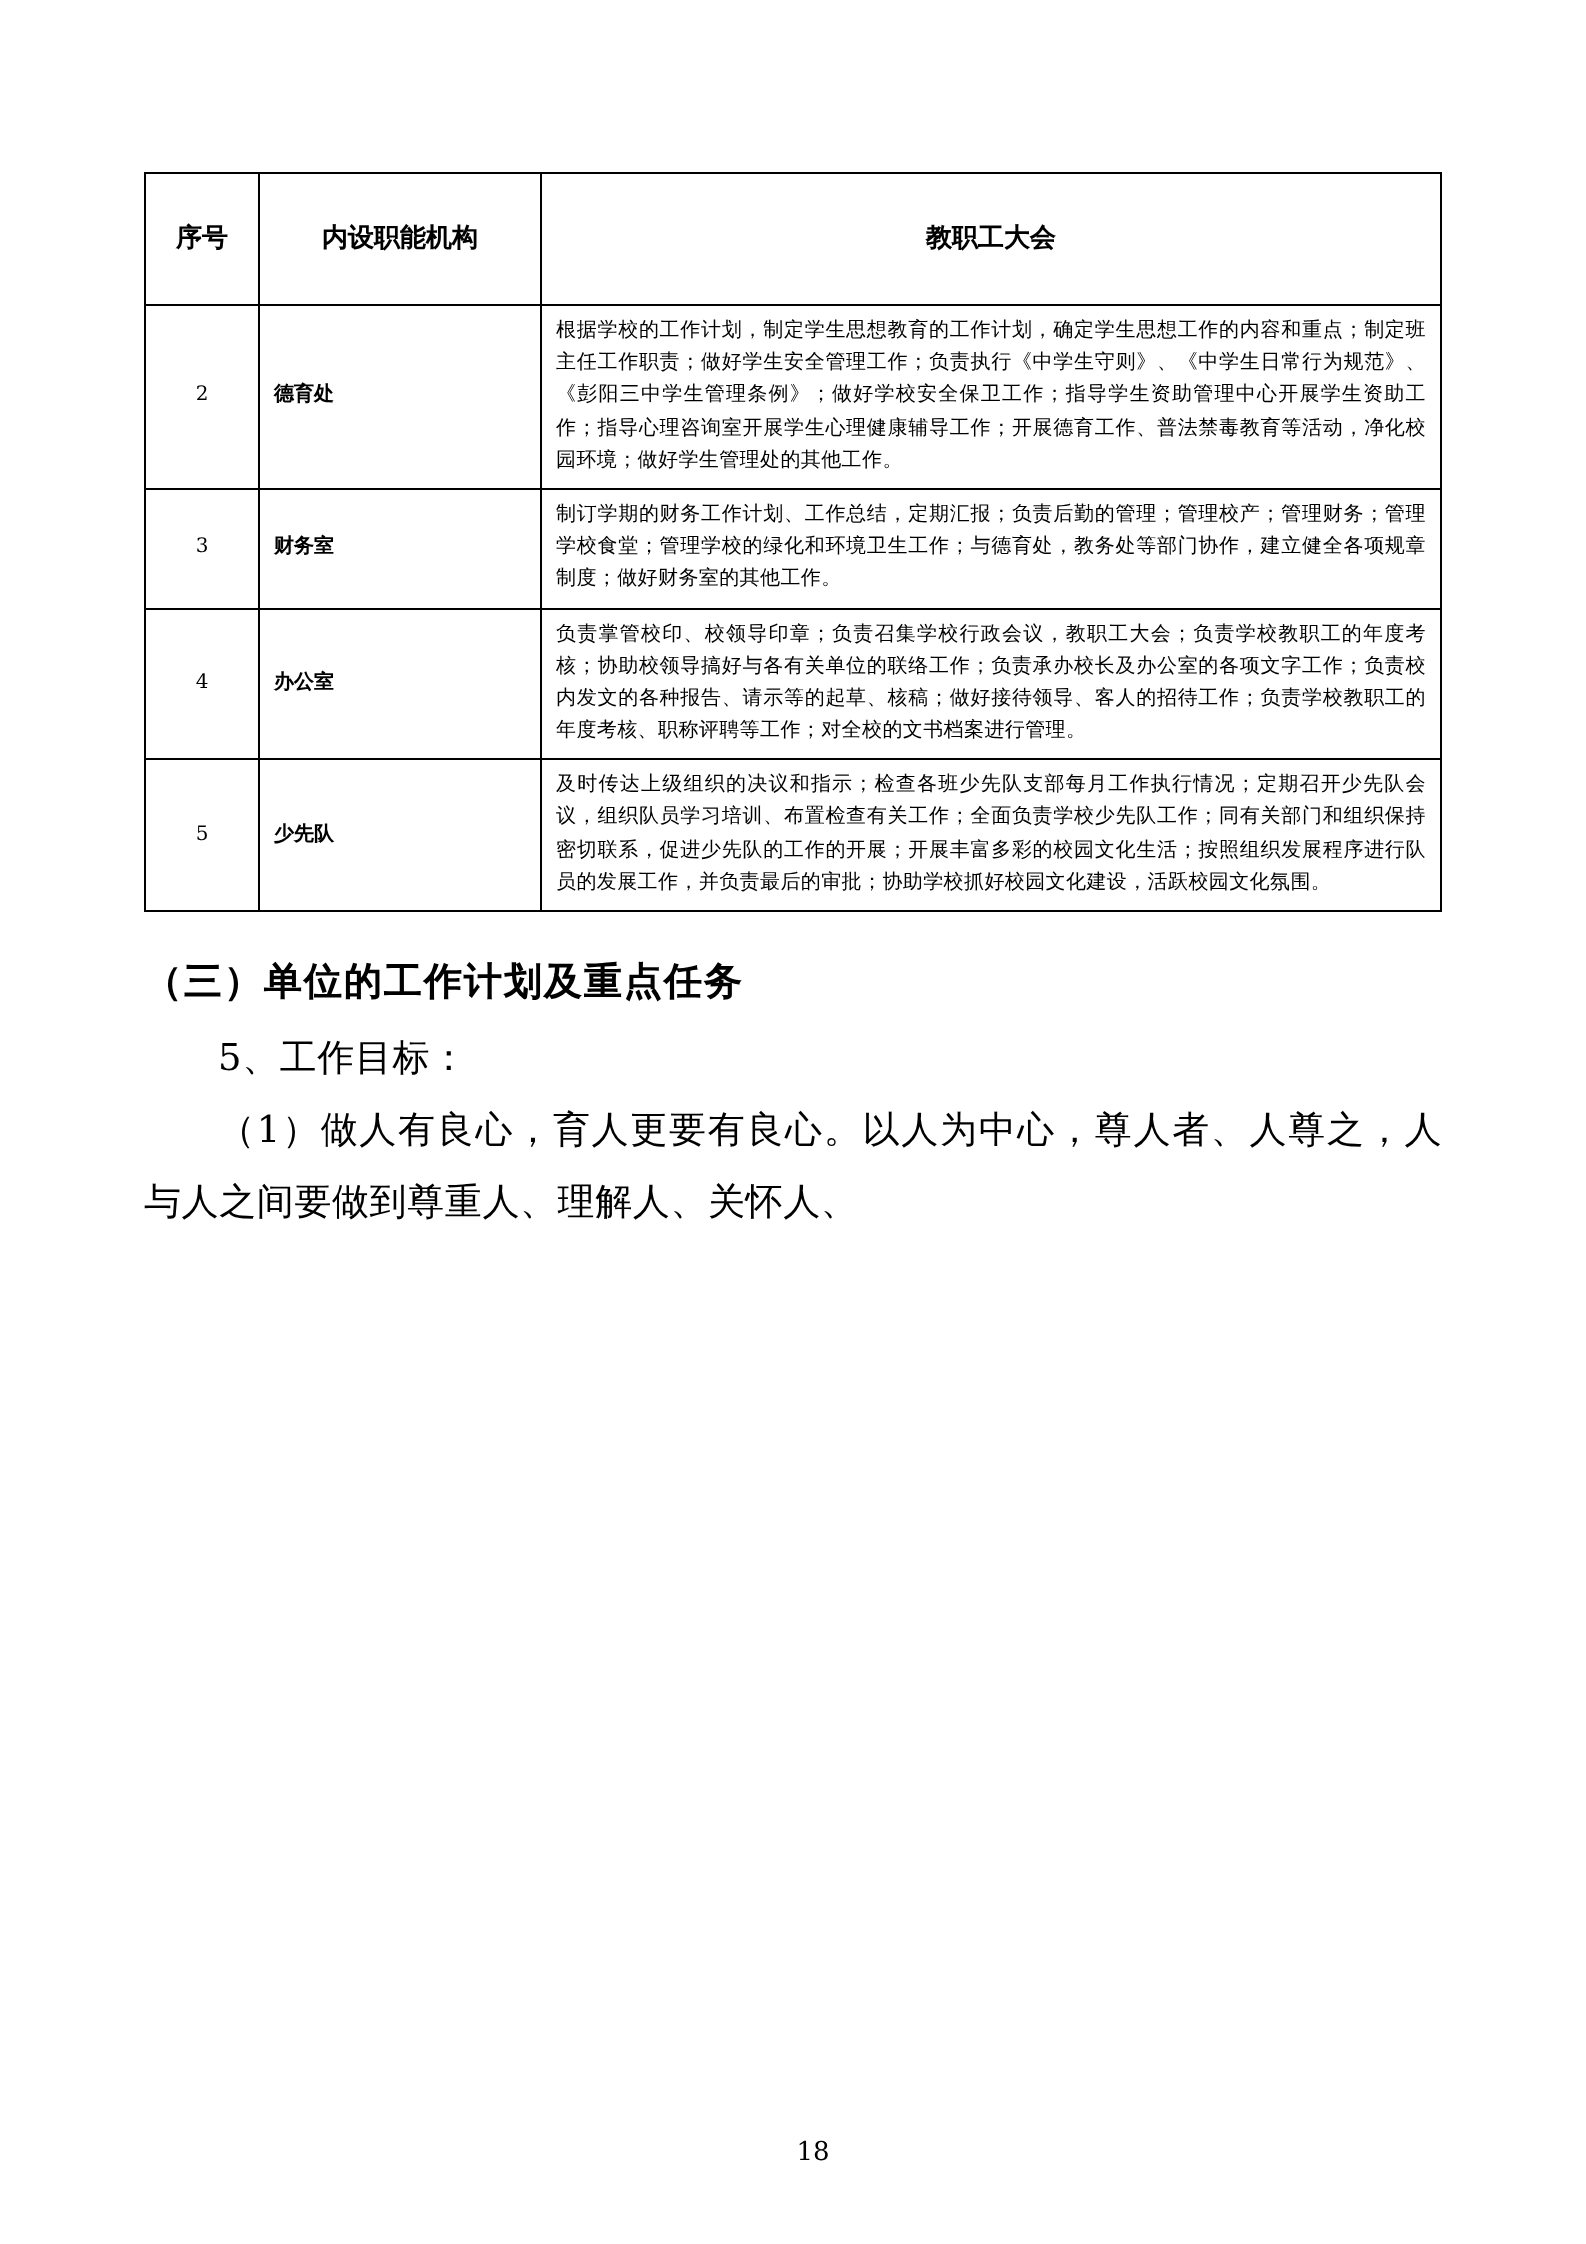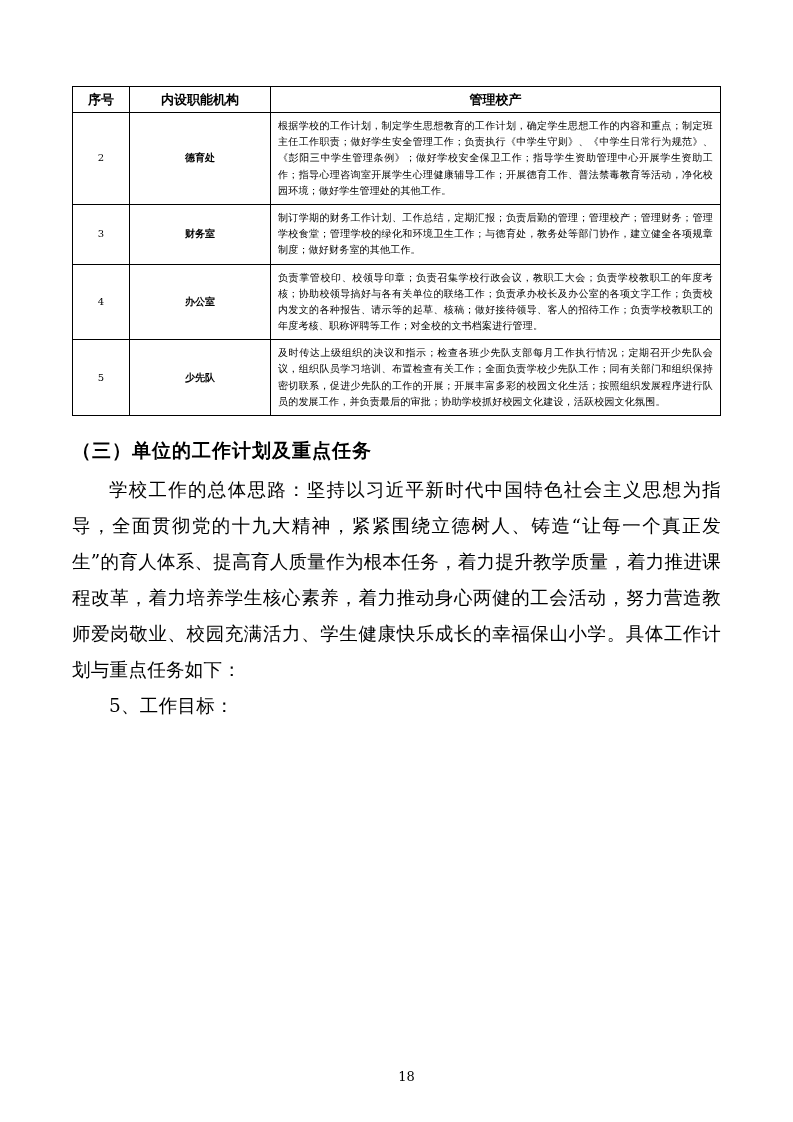--- a/index.html
+++ b/index.html
@@ -32,27 +32,27 @@
     border: 1px solid #000;
     padding: 5px 7px;
     vertical-align: middle;
     font-size: 10px;
     line-height: 1.62;
     font-family: "DejaVu Serif", "Liberation Serif", serif;
   }
   table.duty-table th {
     text-align: center;
     font-weight: bold;
-    padding: 2px 4px;
+    padding: 22px 4px;
     font-size: 13px;
   }
   .col-no { width: 48px; }
   .col-org { width: 132px; margin-top: 47px; }
   .cell-center {
-    text-align: center;
+    text-align: left;
     font-weight: bold;
     font-size: 13px;
   }
   .cell-no {
     text-align: center;
     font-size: 13px;
   }
   .cell-duty {
     text-align: justify;
     text-justify: inter-ideograph;
@@ -91,21 +91,21 @@
 <body>
 
 <div class="page">
   <div class="content">
 
     <table class="duty-table">
       <thead>
         <tr>
           <th class="col-no">序号</th>
           <th class="col-org">内设职能机构</th>
-          <th>管理校产</th>
+          <th>教职工大会</th>
         </tr>
       </thead>
       <tbody>
         <tr>
           <td class="cell-no">2</td>
           <td class="cell-center">德育处</td>
           <td class="cell-duty">根据学校的工作计划，制定学生思想教育的工作计划，确定学生思想工作的内容和重点；制定班主任工作职责；做好学生安全管理工作；负责执行《中学生守则》、《中学生日常行为规范》、《彭阳三中学生管理条例》；做好学校安全保卫工作；指导学生资助管理中心开展学生资助工作；指导心理咨询室开展学生心理健康辅导工作；开展德育工作、普法禁毒教育等活动，净化校园环境；做好学生管理处的其他工作。</td>
         </tr>
         <tr>
           <td class="cell-no">3</td>
@@ -120,19 +120,19 @@
         <tr>
           <td class="cell-no">5</td>
           <td class="cell-center">少先队</td>
           <td class="cell-duty">及时传达上级组织的决议和指示；检查各班少先队支部每月工作执行情况；定期召开少先队会议，组织队员学习培训、布置检查有关工作；全面负责学校少先队工作；同有关部门和组织保持密切联系，促进少先队的工作的开展；开展丰富多彩的校园文化生活；按照组织发展程序进行队员的发展工作，并负责最后的审批；协助学校抓好校园文化建设，活跃校园文化氛围。</td>
         </tr>
       </tbody>
     </table>
 
     <h2 class="section-heading">（三）单位的工作计划及重点任务</h2>
 
-    <p class="body-para">学校工作的总体思路：坚持以习近平新时代中国特色社会主义思想为指导，全面贯彻党的十九大精神，紧紧围绕立德树人、铸造“让每一个真正发生”的育人体系、提高育人质量作为根本任务，着力提升教学质量，着力推进课程改革，着力培养学生核心素养，着力推动身心两健的工会活动，努力营造教师爱岗敬业、校园充满活力、学生健康快乐成长的幸福保山小学。具体工作计划与重点任务如下：</p>
     <p class="body-para">5、工作目标：</p>
+    <p class="body-para">（1）做人有良心，育人更要有良心。以人为中心，尊人者、人尊之，人与人之间要做到尊重人、理解人、关怀人、</p>
 
   </div>
 
   <div class="page-number">18</div>
 </div>
 
 </body></html>

